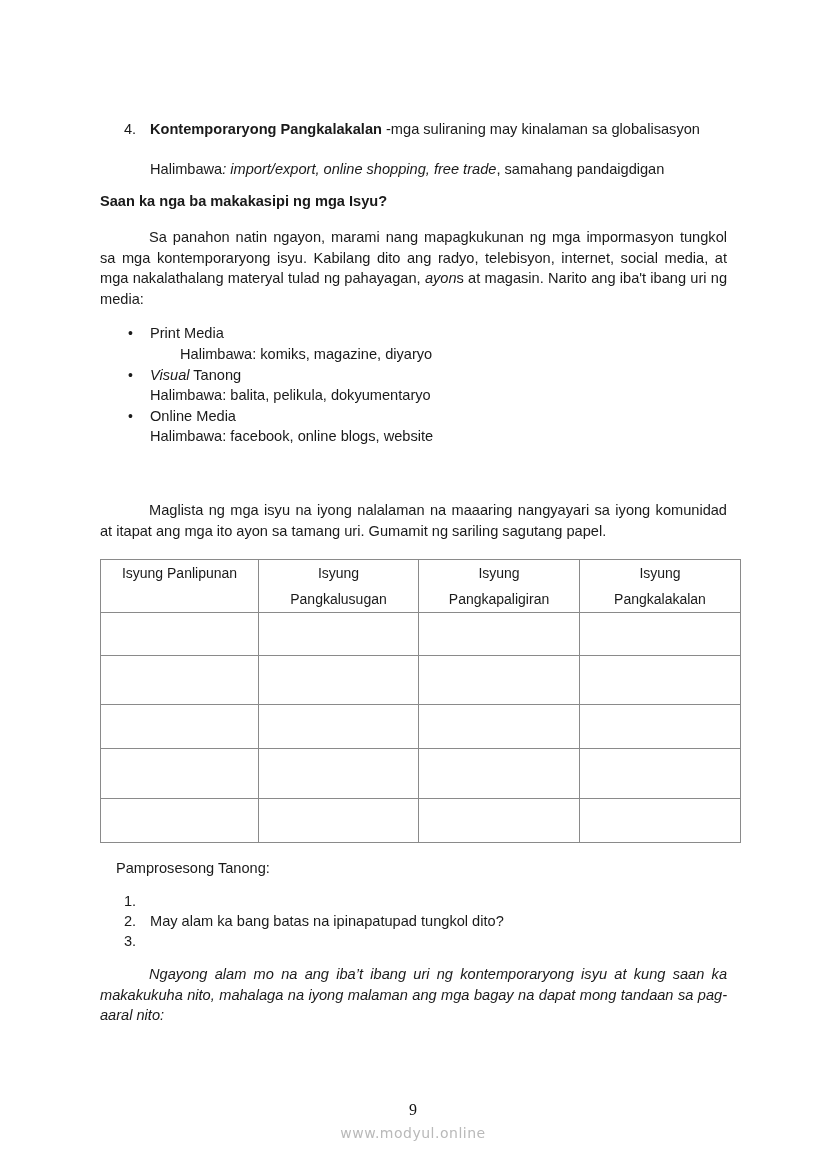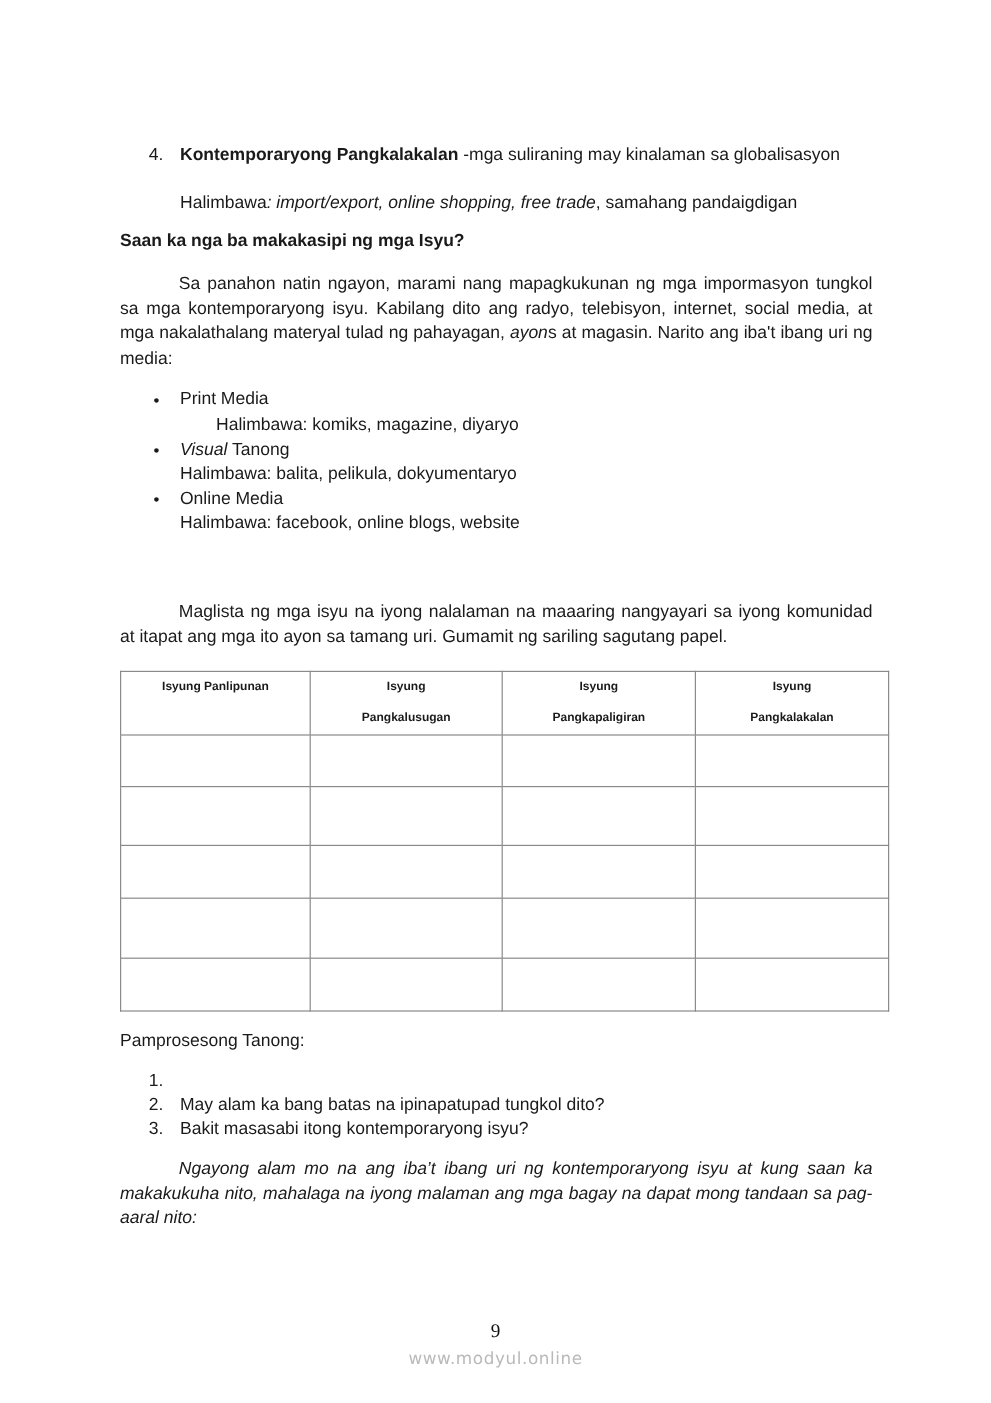--- a/index.html
+++ b/index.html
@@ -19,22 +19,22 @@
     .para .indent { display: inline-block; width: 49px; }
     .bullet { position: absolute; left: 128px; font-size: 14px; }
     table.grid {
       position: absolute; left: 100px; top: 559px; width: 641px;
       border-collapse: collapse; table-layout: fixed;
     }
     table.grid td, table.grid th {
       border: 1.5px solid #8a8a8a; padding: 0; vertical-align: top;
     }
     table.grid th {
-      font-weight: bold; text-align: center; line-height: 26px; padding-top: 0px;
-      height: 52px; font-size: 10px;
+      font-weight: normal; text-align: center; line-height: 26px; padding-top: 0px;
+      height: 52px; font-size: 14px;
     }
     table.grid th.first { text-align: center; }
     .footer-num { position: absolute; left: 0; width: 826px; text-align: center; top: 1101px;
       font-family: "Liberation Serif", serif; font-size: 16px; color: #111; }
     .footer-url { position: absolute; left: 0; width: 826px; text-align: center; top: 1125px;
       font-family: "DejaVu Sans", sans-serif; font-size: 14px; color: #b9b9b9; letter-spacing: 0.5px; }
   </style>
 </head>
 <body>
 
@@ -123,24 +123,23 @@
       </tr>
       <tr style="height:44px">
         <td></td>
         <td></td>
         <td></td>
         <td></td>
       </tr>
     </tbody>
   </table>
 
-  <div class="abs line" style="left:100px; top:858px;">Pamprosesong Tanong:</div>
+  <div class="abs line" style="left:116px; top:858px;">Pamprosesong Tanong:</div>
   <div class="abs line" style="left:124px; top:891px;">1.</div>
   <div class="abs line" style="left:124px; top:911px;">2.</div>
   <div class="abs line item-body" style="top:911px;">May alam ka bang batas na ipinapatupad tungkol dito?</div>
   <div class="abs line" style="left:124px; top:931px;">3.</div>
-  <div class="abs line item-body" style="top:931px;">Bakit masasabi itong kontemporaryong isyu?</div>
 
   <div class="para" style="top:964px;font-style:italic;"><span class="indent"></span><span>Ngayong alam mo na ang iba’t ibang uri ng kontemporaryong isyu at kung saan ka makakukuha nito, mahalaga na iyong malaman ang mga bagay na dapat mong tandaan sa pag-aaral nito:</span></div>
 
   <div class="footer-num">9</div>
   <div class="footer-url">www.modyul.online</div>
 </div>
 
 </body></html>

